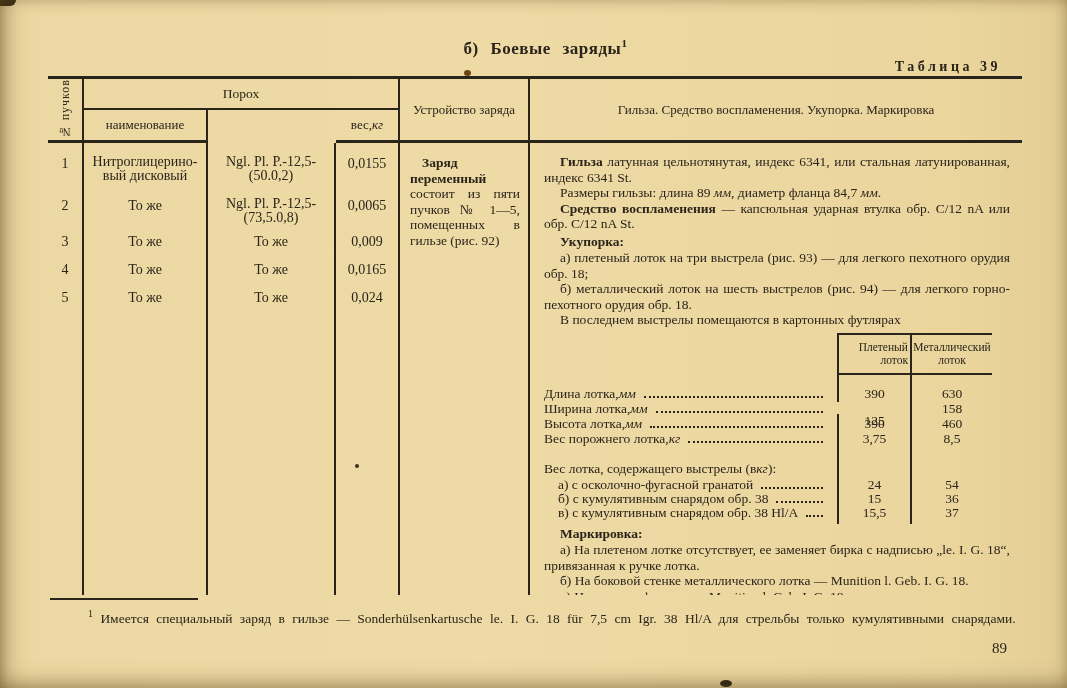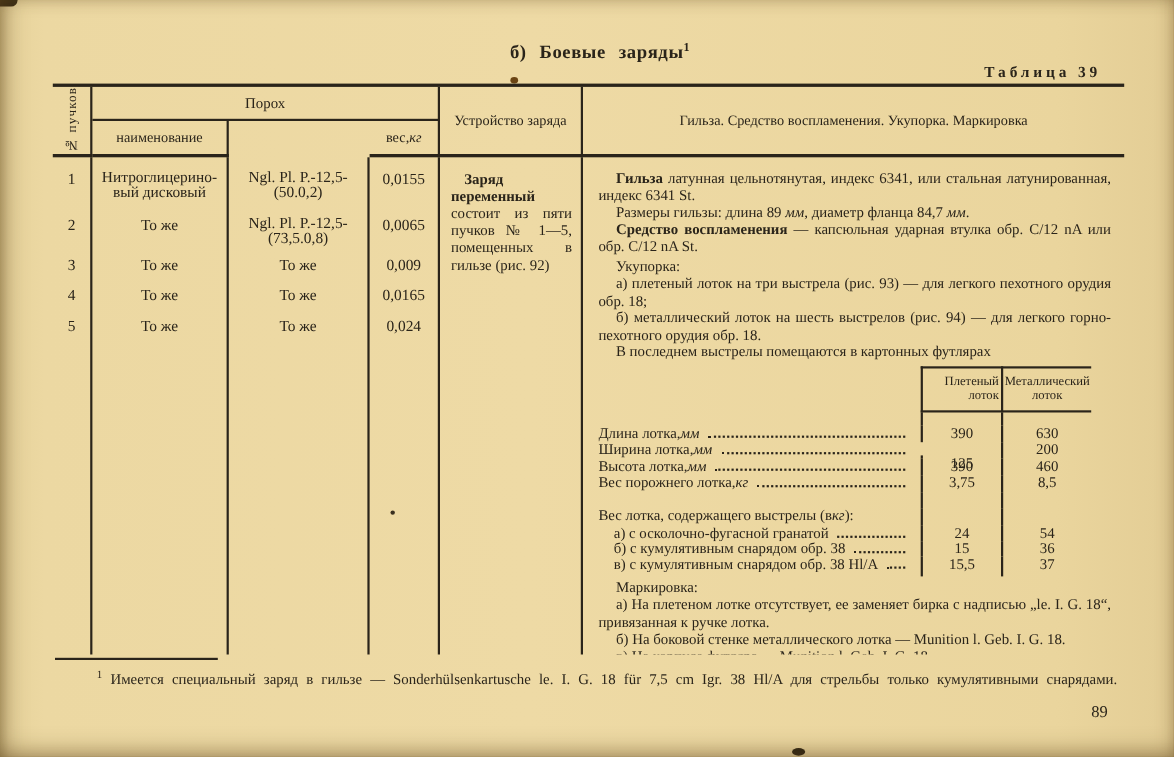--- a/index.html
+++ b/index.html
@@ -52,21 +52,21 @@
   .entry .l2{display:block;}
   .t1{top:14px;} .t2{top:56px;} .t3{top:92px;} .t4{top:120px;} .t5{top:148px;}
   .t1b{top:12px;} .t2b{top:54px;}
   
   .ustr-p{margin:0;padding:12px 8px 0 10px;font-size:13.5px;line-height:15.5px;
           text-align:justify;text-indent:12px;}
   
   .gcell{padding:11px 12px 0 14px;font-size:13.5px;line-height:15.5px;}
   .gcell p{margin:0;text-align:justify;text-indent:16px;}
   .lead{font-weight:bold;}
-  .subhead{font-weight:normal;text-indent:16px;margin:2px 0 1px 0;}
+  .subhead{font-weight:bold;text-indent:16px;margin:2px 0 1px 0;}
   
   .tray{display:grid;margin-top:5px;
         grid-template-columns:1fr 73px 82px 18px;
         grid-template-rows:42px 12px 15px 15px 15px 16px 14px 16px 14px 14px 14px 4px;}
   .tc{box-sizing:border-box;font-size:13.5px;line-height:14px;}
   .tray .vl{border-left:2px solid #2a241a;}
   .tray .th{border-top:2px solid #2a241a;border-bottom:2px solid #2a241a;
         display:flex;align-items:center;justify-content:center;text-align:center;
         font-size:11.5px;line-height:13px;padding:2px;}
   .tray .val{text-align:center;}
@@ -177,21 +177,21 @@
           </div>
         <div class="tc vl val" style="grid-area:3/2;">390</div>
         <div class="tc vl val" style="grid-area:3/3;">630</div>
 
         <div class="tc trow-label" style="grid-area:4/1;">
             <span>Ширина лотка, </span>
             <span class="it">мм</span>
             <span class="leader"></span>
           </div>
         <div class="tc vl val" style="grid-area:4/2;margin-top:12px;">125</div>
-        <div class="tc vl val" style="grid-area:4/3;">200</div>
+        <div class="tc vl val" style="grid-area:4/3;">158</div>
 
         <div class="tc trow-label" style="grid-area:5/1;">
             <span>Высота лотка, </span>
             <span class="it">мм</span>
             <span class="leader"></span>
           </div>
         <div class="tc vl val" style="grid-area:5/2;">390</div>
         <div class="tc vl val" style="grid-area:5/3;">460</div>
 
         <div class="tc trow-label" style="grid-area:6/1;">

